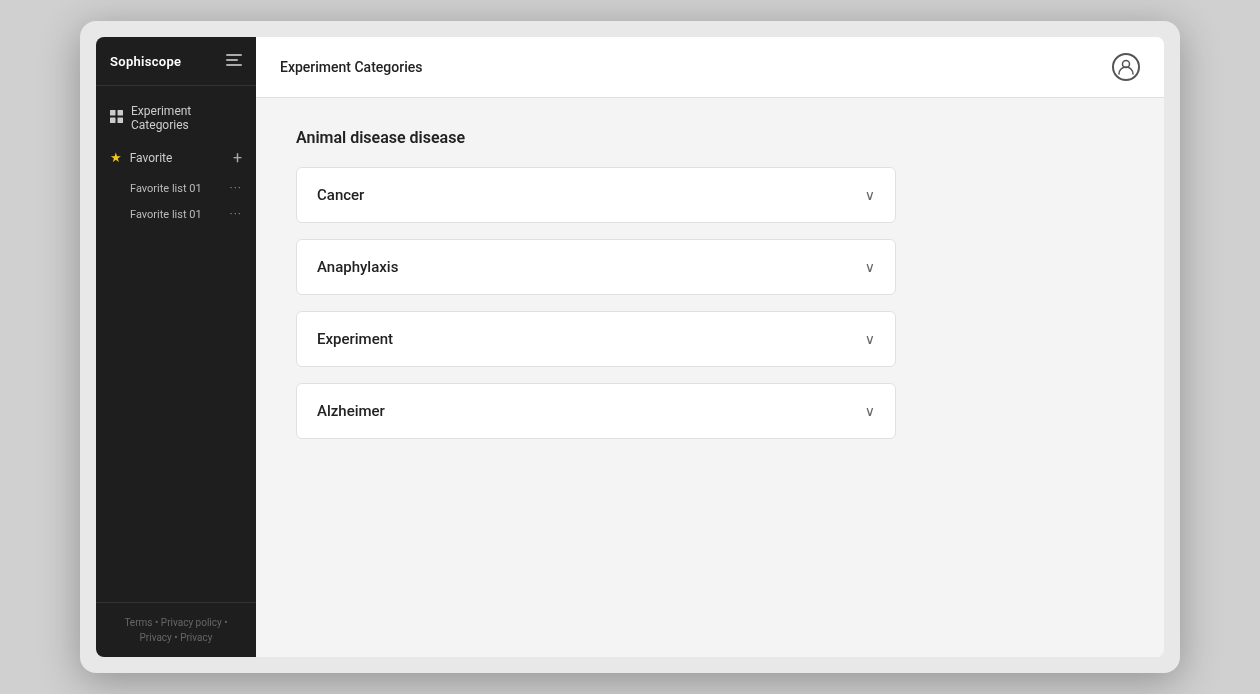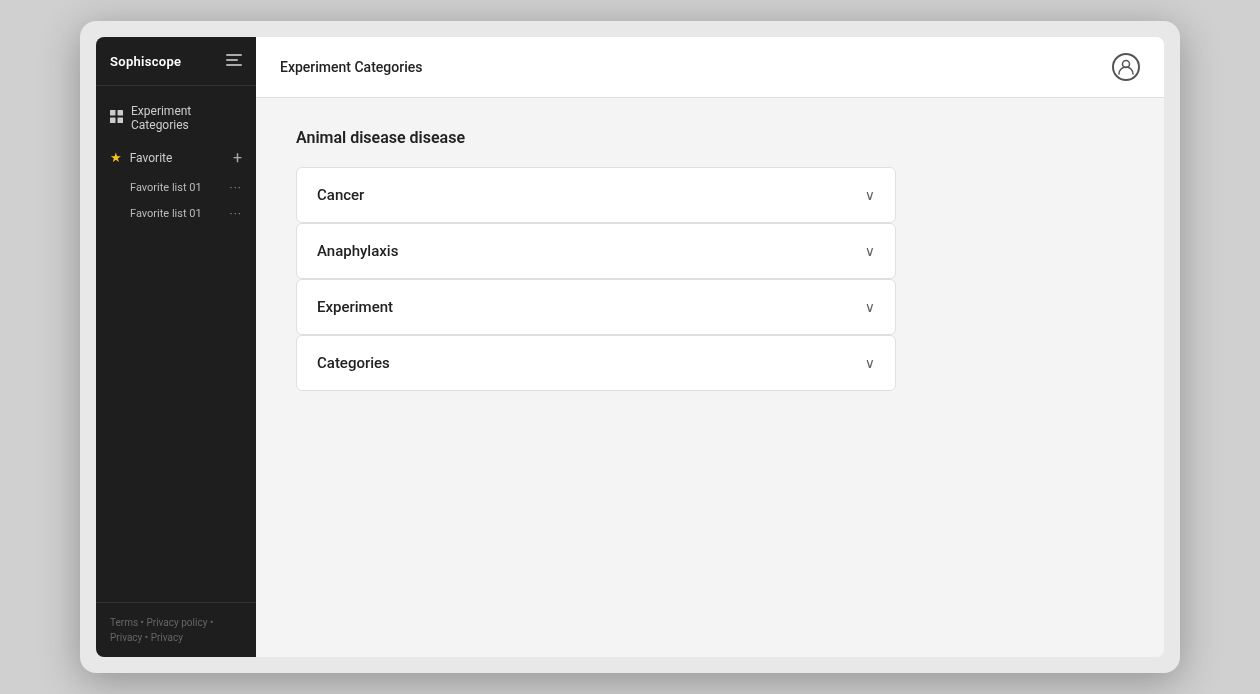--- a/index.html
+++ b/index.html
@@ -91,34 +91,35 @@
     }
 
     .sidebar-section-header-left {
       display: flex;
       align-items: center;
       gap: 8px;
     }
 
     .sidebar-sub-item {
       display: flex;
-      align-items: flex-start;
+      align-items: center;
       justify-content: space-between;
       padding: 6px 14px 6px 34px;
       font-size: 11px;
       color: #bbb;
       cursor: pointer;
     }
 
     .sidebar-footer {
       padding: 12px 14px;
       font-size: 10px;
       color: #666;
       line-height: 1.5;
       border-top: 1px solid #333;
+      text-align: center;
     }
 
     
     .main-content {
       flex: 1;
       display: flex;
       flex-direction: column;
       background: #f4f4f4;
     }
 
@@ -159,21 +160,21 @@
     .section-title {
       font-size: 16px;
       font-weight: 600;
       color: #222;
       margin-bottom: 20px;
     }
 
     .category-list {
       display: flex;
       flex-direction: column;
-      gap: 0;
+      gap: 16px;
       max-width: 600px;
       text-align: right;
     }
 
     .category-item {
       background: #fff;
       border: 1px solid #e0e0e0;
       border-radius: 6px;
       padding: 18px 20px;
       display: flex;
@@ -297,21 +298,21 @@
             <span class="category-item-label">Anaphylaxis</span>
             <span class="chevron-icon">∨</span>
           </div>
 
           <div class="category-item">
             <span class="category-item-label">Experiment</span>
             <span class="chevron-icon">∨</span>
           </div>
 
           <div class="category-item">
-            <span class="category-item-label">Categories</span>
+            <span class="category-item-label">Alzheimer</span>
             <span class="chevron-icon">∨</span>
           </div>
 
         </div>
       </div>
     </div>
 
   </div>
 </div>
 

